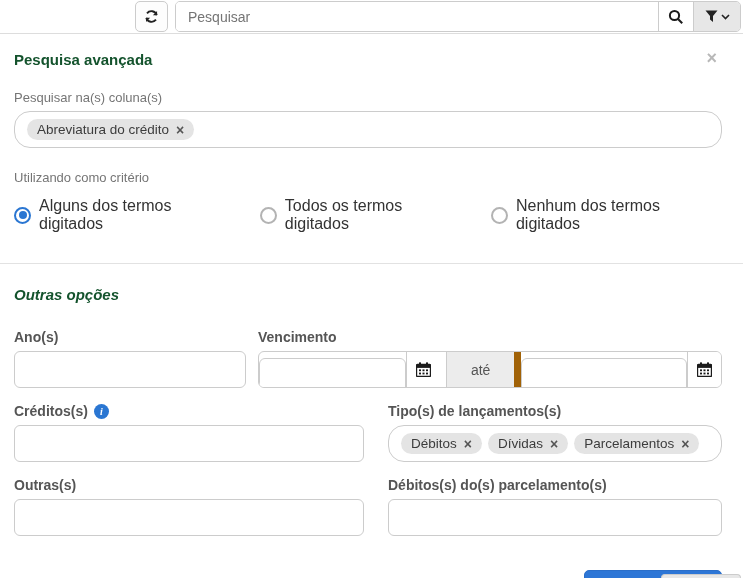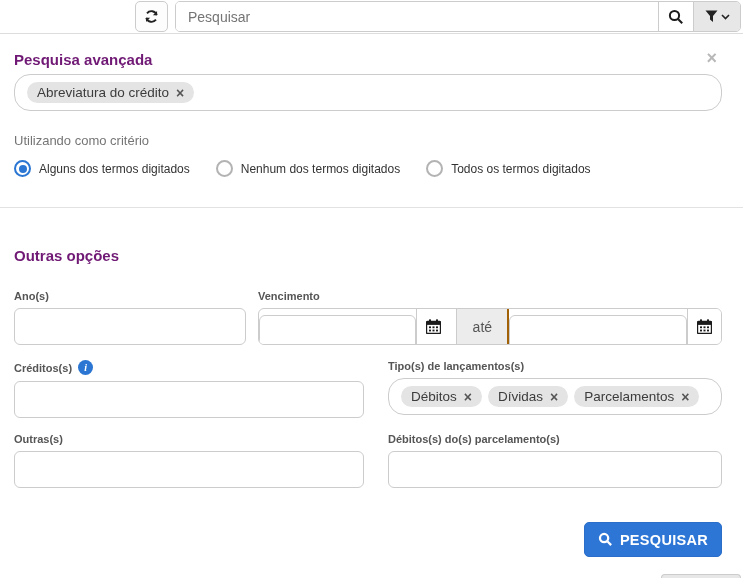--- a/index.html
+++ b/index.html
@@ -18,67 +18,67 @@
   .search-group input { flex: 1; border: none; outline: none; padding: 0 12px; font-size: 14px;
     color: #333; font-family: "Liberation Sans", sans-serif; }
   .search-group input::placeholder { color: #757575; }
   .addon-btn { width: 35px; display: flex; align-items: center; justify-content: center;
     border-left: 1px solid #ccc; background: #fff; cursor: pointer; color: #1b1b1b; }
   .addon-btn.filter { width: 47px; background: #e7e7e7; gap: 3px; }
 
   
   .panel { padding: 17px 21px 0 14px; }
   .panel-head { display: flex; justify-content: space-between; align-items: flex-start; }
-  .panel-title, .section-title { font-size: 15px; font-weight: 700; color: #701a75; }
+  .panel-title, .section-title { font-size: 15px; font-weight: 700; color: #14532d; }
   .close-x { color: #b8b8b8; font-size: 18px; font-weight: 700; line-height: 14px;
     cursor: pointer; padding-right: 5px; }
 
   .small-label { font-size: 13px; color: #757575; margin-top: 22px; }
-  .field-label { font-size: 11px; color: #555; font-weight: 700; }
+  .field-label { font-size: 14px; color: #555; font-weight: 700; }
 
   .tagbox { margin-top: 6px; min-height: 37px; border: 1px solid #ccc; border-radius: 16px;
     display: flex; align-items: center; flex-wrap: wrap; gap: 6px; padding: 4px 12px;
     background: #fff; cursor: text; }
   .tag { background: #e4e4e4; border-radius: 13px; padding: 3px 10px; font-size: 13.5px;
     color: #3c3c3c; display: inline-flex; align-items: center; gap: 7px; white-space: nowrap; }
   .tag .x { color: #555; font-size: 14px; font-weight: 700; cursor: pointer; line-height: 1; }
 
   .radio-row { display: flex; align-items: center; gap: 26px; margin-top: 12px; }
   .radio-item { display: flex; align-items: center; gap: 8px; cursor: pointer; }
   .radio-circle { width: 17px; height: 17px; border-radius: 50%; border: 2px solid #b3b3b3;
     position: relative; flex: 0 0 auto; background: #fff; }
   .radio-circle.checked { border-color: #2a76d2; }
   .radio-circle.checked::after { content: ''; position: absolute; inset: 2.5px;
     border-radius: 50%; background: #2a76d2; }
-  .radio-label { font-size: 12px; color: #333; }
+  .radio-label { font-size: 16px; color: #333; }
 
   .divider { border: none; border-top: 1px solid #e2e2e2; margin: 30px -21px 0 -14px; }
-  .section-title { margin-top: 39px; }
+  .section-title { margin-top: 22px; font-style: italic; }
 
   .grid { display: grid; margin-top: 26px; column-gap: 12px; }
   .grid.r1 { grid-template-columns: 232px 1fr; }
   .grid.r23 { grid-template-columns: 350px 1fr; margin-top: 15px; column-gap: 24px; }
   .field input[type="text"] { width: 100%; height: 37px; border: 1px solid #ccc;
     border-radius: 6px; margin-top: 6px; padding: 0 10px; font-size: 14px; color: #333;
     outline: none; font-family: "Liberation Sans", sans-serif; }
   .label-line { display: flex; align-items: center; gap: 6px; }
   .info-badge { width: 15px; height: 15px; border-radius: 50%; background: #2a76d2;
     color: #fff; font-size: 10px; font-weight: 700; display: inline-flex; align-items: center;
     justify-content: center; font-family: "Liberation Serif", serif; font-style: italic; }
 
   .range-group { display: flex; margin-top: 6px; height: 37px; border: 1px solid #ccc;
     border-radius: 6px; overflow: hidden; background: #fff; }
   .range-group input { flex: 1; border: none; outline: none; padding: 0 10px; font-size: 14px;
     color: #333; min-width: 0; font-family: "Liberation Sans", sans-serif; }
   .range-group input.second { flex: 1.15; }
   .cal-addon { width: 34px; display: flex; align-items: center; justify-content: center;
     border-left: 1px solid #ccc; background: #fff; color: #1b1b1b; cursor: pointer; }
   .cal-addon.last { border-left: 1px solid #ccc; }
-  .ate-addon { width: 53px; display: flex; align-items: center; justify-content: center;
-    background: #ececec; border-left: 1px solid #ccc; border-right: 2px solid #a16207;
+  .ate-addon { width: 75px; display: flex; align-items: center; justify-content: center;
+    background: #ececec; border-left: 1px solid #ccc; border-right: 7px solid #a16207;
     font-size: 14px; color: #555; margin-left: 6px; }
 
   .tagbox.tipos { min-height: 37px; }
 
   .footer { display: flex; justify-content: flex-end; margin-top: 34px; }
   .btn-primary { background: #2d76d6; border: 1px solid #2a6ec9; color: #fff; height: 35px;
     border-radius: 5px; padding: 0 13px; font-size: 14.5px; font-weight: 700;
     display: inline-flex; align-items: center; gap: 7px; cursor: pointer; letter-spacing: .3px;
     font-family: "Liberation Sans", sans-serif; }
 
@@ -127,42 +127,43 @@
   </div>
 </div>
 
 <div class="panel">
 
   <div class="panel-head">
     <div class="panel-title">Pesquisa avançada</div>
     <div class="close-x">×</div>
   </div>
 
+  <div class="small-label">Pesquisar na(s) coluna(s)</div>
 
   <div class="tagbox">
     <span class="tag">
       <span>Abreviatura do crédito</span>
       <span class="x">×</span>
     </span>
   </div>
 
   <div class="small-label">Utilizando como critério</div>
 
   <div class="radio-row">
     <div class="radio-item">
       <span class="radio-circle checked"></span>
       <span class="radio-label">Alguns dos termos digitados</span>
     </div>
     <div class="radio-item">
       <span class="radio-circle"></span>
-      <span class="radio-label">Nenhum dos termos digitados</span>
+      <span class="radio-label">Todos os termos digitados</span>
     </div>
     <div class="radio-item">
       <span class="radio-circle"></span>
-      <span class="radio-label">Todos os termos digitados</span>
+      <span class="radio-label">Nenhum dos termos digitados</span>
     </div>
   </div>
 
   <hr class="divider">
 
   <div class="section-title">Outras opções</div>
 
   <div class="grid r1">
     <div class="field">
       <div class="field-label">Ano(s)</div>

